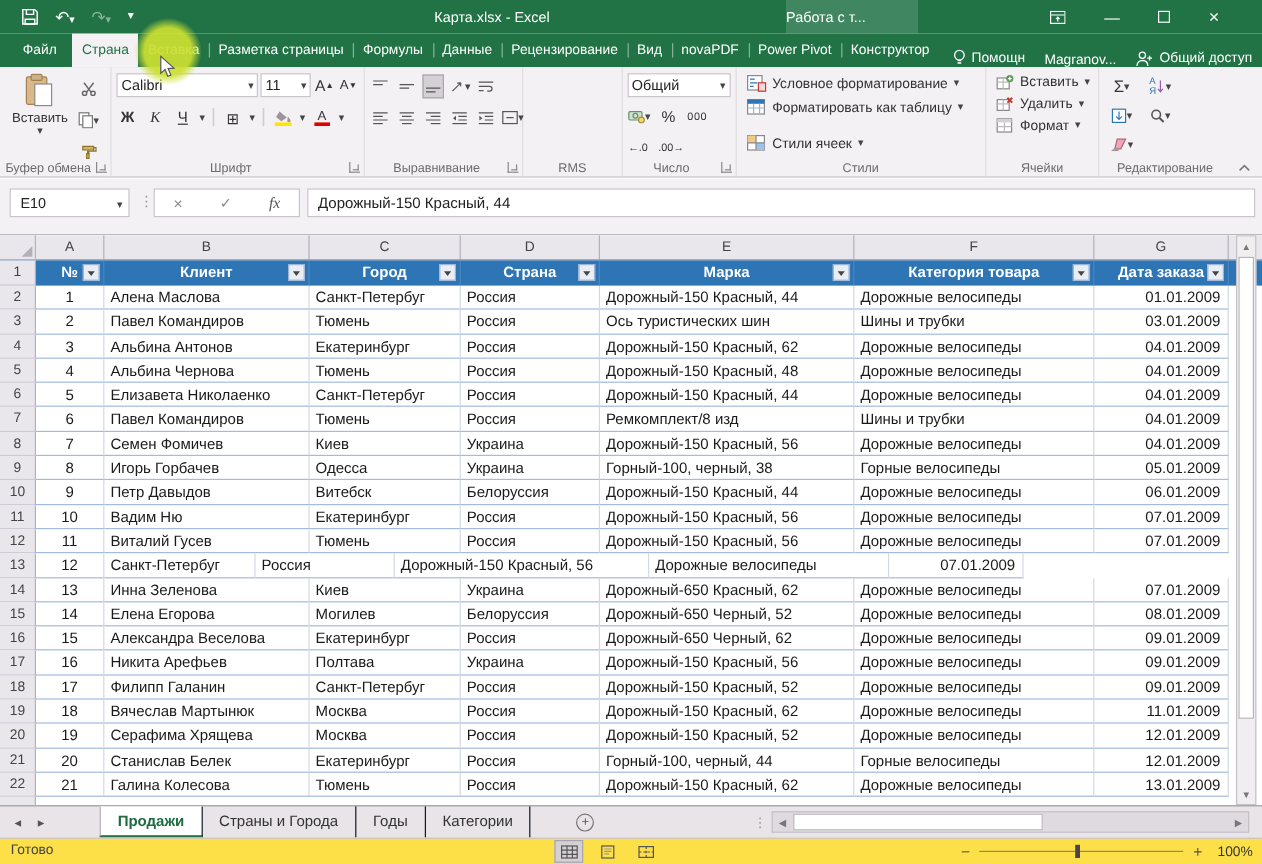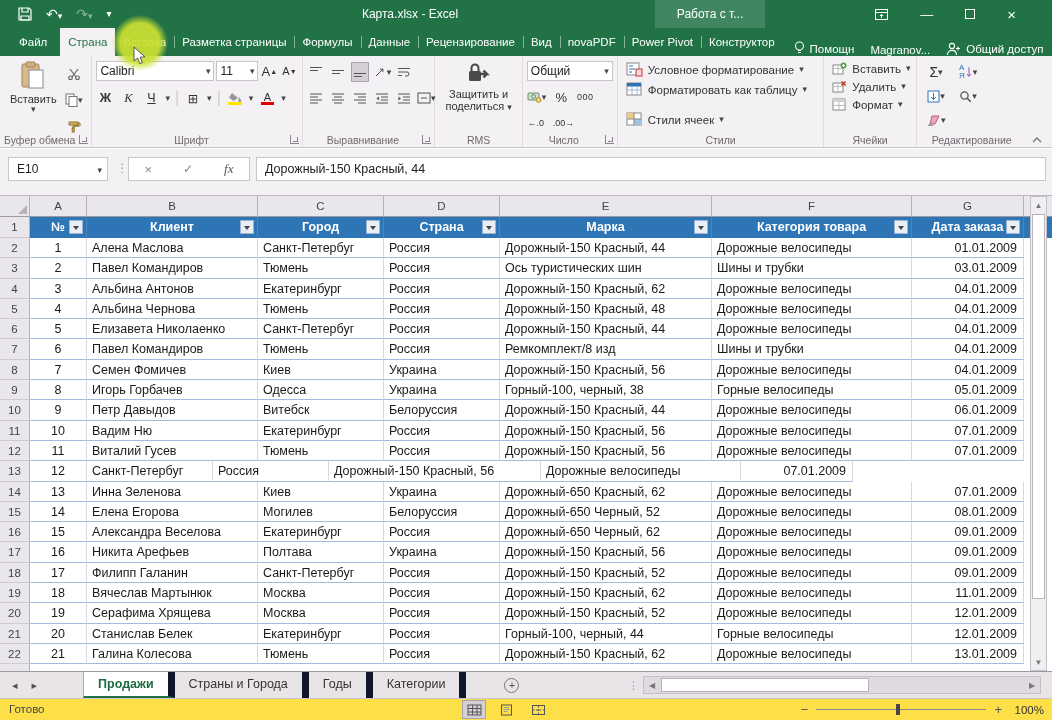--- a/index.html
+++ b/index.html
@@ -3,21 +3,21 @@
 <meta charset="utf-8">
 <style>
   *{box-sizing:border-box;margin:0;padding:0}
   html,body{width:1052px;height:720px;overflow:hidden;font-family:"Liberation Sans",sans-serif;background:#fff}
   .abs{position:absolute}
   .titlebar{position:absolute;top:0;left:0;width:1052px;height:28px;background:#217346;color:#fff;font-size:12px}
   .qat{position:absolute;left:18px;top:0;height:28px;display:flex;align-items:center;gap:14px;color:#fff}
   .qat .qi{font-size:14px;line-height:1}
   .qat .dis{opacity:.45}
   .ttl{position:absolute;top:0;left:0;width:820px;height:28px;text-align:center;line-height:28px;font-size:12px;color:#fff}
-  .ctx-band{position:absolute;left:655px;top:0;width:110px;height:28px;background:rgba(255,255,255,.14);text-align:center;line-height:28px;font-size:12px}
+  .ctx-band{position:absolute;left:655px;top:0;width:110px;height:28px;background:rgba(255,255,255,.14);text-align:left;line-height:28px;font-size:12px}
   .winbtns{position:absolute;right:36px;top:0;height:28px;display:flex;align-items:center;gap:32px;color:#fff}
   .winbtns .wb{font-size:13px}
   .restore-box{width:10px;height:10px;border:1px solid #fff;display:inline-block}
   .tabrow{position:absolute;top:28px;left:0;width:1052px;height:28px;background:#217346;display:flex;align-items:flex-end;color:#fff;font-size:11.5px;padding-left:6px}
   .rtab{line-height:28px;padding:0 8px;position:relative;white-space:nowrap}
   .rtab.sep::before{content:'';position:absolute;left:0;top:8px;bottom:8px;width:1px;background:rgba(255,255,255,.45)}
   .rtab.active{background:#f3f1f3;color:#217346}
   .trt{display:flex;align-items:center;gap:5px;padding:0 8px;white-space:nowrap}
   .tab-spacer{flex:1}
   .ribbon{position:absolute;top:56px;left:0;width:1052px;height:92px;background:#f3f1f3;border-bottom:1px solid #c9c4ca;display:flex}
@@ -57,21 +57,21 @@
   .cell.c6{text-align:right;padding-right:6px}
   .sliver{display:flex;height:8px}
   .sliver .rownum{border-bottom:none}
   .vsb{position:absolute;top:0;right:5px;width:17px;height:475px;background:#f1eef2;border:1px solid #c5c0c8}
   .vsb .arr{height:16px;display:flex;align-items:center;justify-content:center;font-size:8px;color:#777}
   .vsb .thumb{position:absolute;left:1px;right:1px;top:17px;height:385px;background:#fff;border:1px solid #b9b4bc}
   .vsb .arrb{position:absolute;bottom:0;left:0;right:0;height:16px;display:flex;align-items:center;justify-content:center;font-size:8px;color:#777}
   .sheetbar{position:absolute;top:671px;left:0;width:1052px;height:27px;background:#e8e4e8;border-top:1px solid #9d98a2;display:flex;align-items:stretch;font-size:12.5px}
   .snav{display:flex;align-items:center;gap:14px;padding:0 12px;color:#555;font-size:11px}
   .stabs{display:flex;align-items:stretch;margin-left:34px}
-  .stab{line-height:24px;padding:0 14px;color:#333;border-right:7px solid #0f172a;white-space:nowrap}
+  .stab{line-height:24px;padding:0 14px;color:#333;border-right:1px solid #0f172a;white-space:nowrap}
   .stab.active{background:#fff;color:#1e6b41;font-weight:bold;border-bottom:2px solid #217346;border-left:1px solid #b0aab0}
   .addsheet{display:flex;align-items:center;padding:0 14px;color:#555;margin-left:24px}
   .addsheet .circ{width:15px;height:15px;border:1px solid #777;border-radius:50%;display:flex;align-items:center;justify-content:center;font-size:11px;color:#555}
   .hdots{position:absolute;left:628px;top:7px;color:#9a959a;font-size:11px}
   .hsb{position:absolute;left:643px;top:4px;width:398px;height:18px;background:#dedae0;border:1px solid #c5c0c8;display:flex;align-items:center}
   .hsb .harr{width:16px;text-align:center;font-size:8px;color:#777}
   .hsb .hthumb{position:absolute;left:17px;top:1px;height:14px;width:208px;background:#fff;border:1px solid #b9b4bc}
   .hsb .harr.r{position:absolute;right:0}
   .statusbar{position:absolute;top:698px;left:0;width:1052px;height:39px;background:#fde047;border-top:1px solid #c9c4cc;font-size:11.5px;color:#444}
   .ready{position:absolute;left:9px;top:4px}
@@ -297,29 +297,20 @@
             <rect x="1" y="1" width="12" height="10" fill="none" stroke="#555"></rect>
             <path d="M4 6h6" stroke="#555"></path>
           </svg>
           <span class="caret">▾</span>
         </span>
     </div>
     <div class="grp-label">Выравнивание</div>
     <div class="dl"></div>
   </div>
   <div class="grp" style="width:88px">
-    <div class="bigbtn" style="margin:0 auto;white-space:nowrap">
-      <svg width="26" height="26" viewBox="0 0 26 26">
-          <rect x="3" y="10" width="12" height="10" rx="1.5" fill="#4a4a4a"></rect>
-          <path d="M5.5 10V7a3.5 3.5 0 0 1 7 0v3" fill="none" stroke="#4a4a4a" stroke-width="2"></path>
-          <path d="M13 13h8l-3.5-3.5M21 13l-3.5 3.5" stroke="#4a4a4a" stroke-width="2.4" fill="none"></path>
-        </svg>
-      <span style="margin-top:1px">Защитить и</span>
-      <span style="white-space:nowrap"><span>поделиться</span> <span class="caret">▾</span></span>
-    </div>
     <div class="grp-label" style="right:0">RMS</div>
   </div>
   <div class="grp" style="width:100px">
     <div class="combo" style="width:86px;margin-top:2px">
         <span>Общий</span>
         <span class="caret">▾</span>
       </div>
     <div class="row" style="margin-top:6px;gap:6px">
       <span class="ib">
           <svg width="15" height="12">

